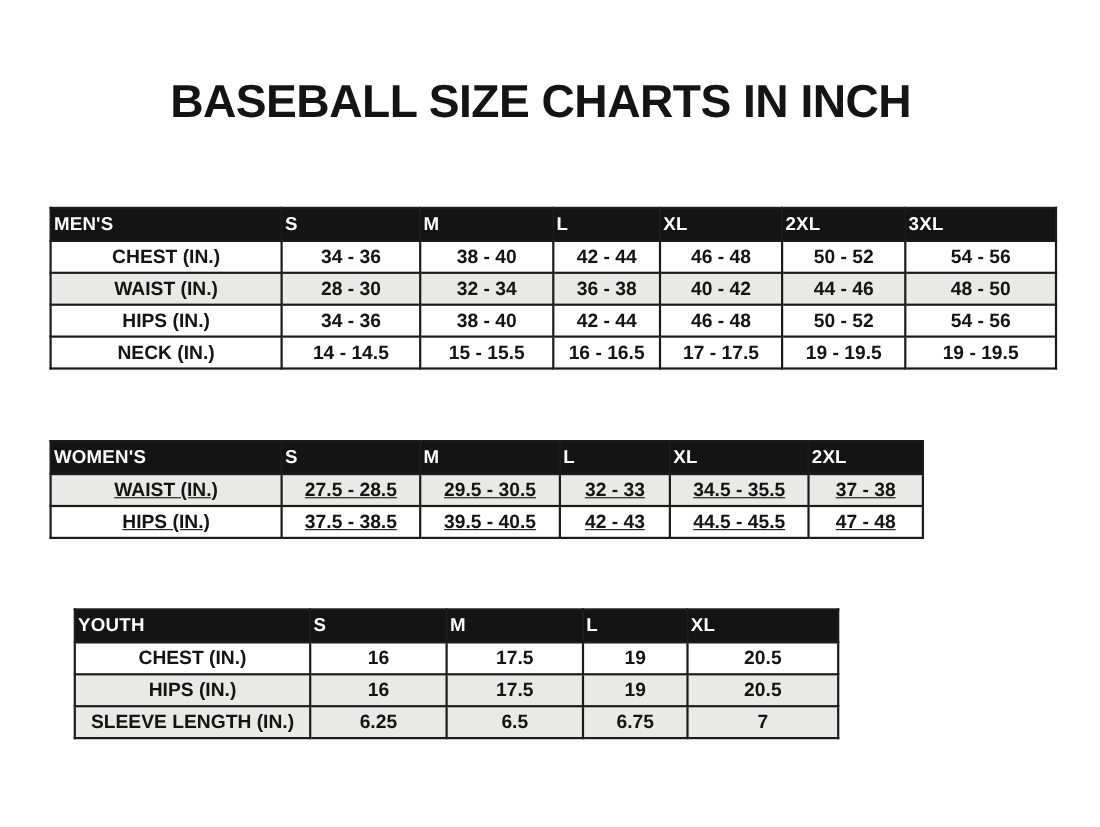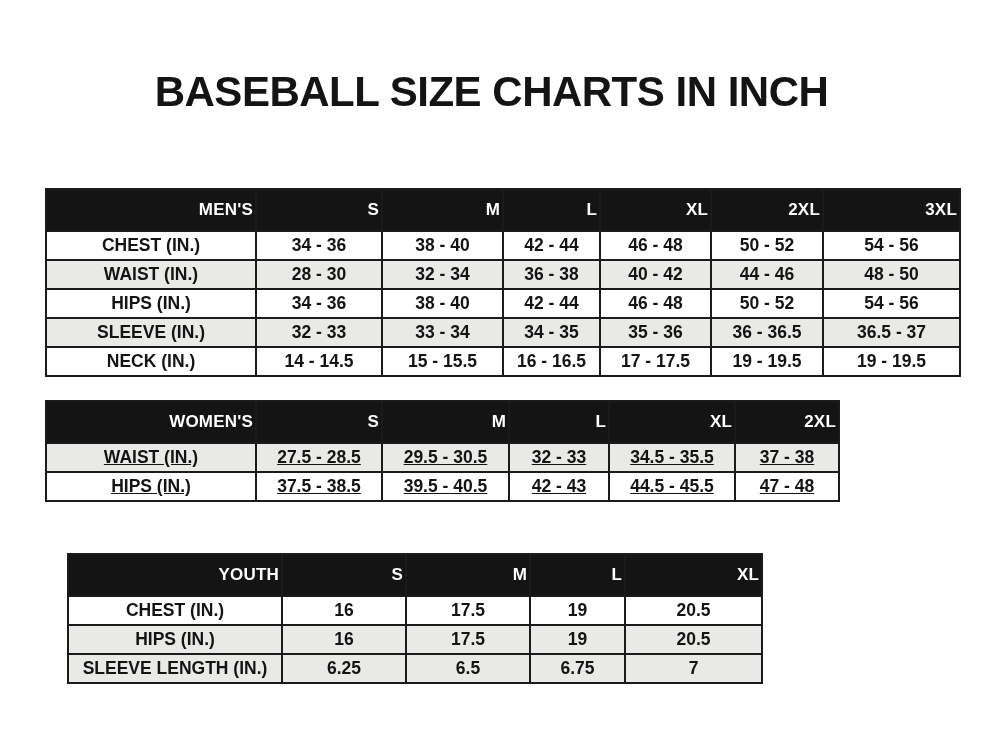--- a/index.html
+++ b/index.html
@@ -34,23 +34,23 @@
     position:absolute;
     border-collapse:collapse;
     table-layout:fixed;
     color:var(--text);
   }
   table.size-table th{
     background:var(--header-bg);
     color:var(--header-text);
     font-size:17px;
     font-weight:bold;
-    height:42px;
+    height:30px;
     border:2px solid var(--border);
-    text-align:right;
+    text-align:left;
     padding:0 2px;
     letter-spacing:0.2px;
   }
   table.size-table td{
     background:#ffffff;
     font-size:17.5px;
     font-weight:bold;
     height:29px;
     border:2px solid var(--border);
     text-align:center;
@@ -113,29 +113,20 @@
         </tr>
         <tr>
           <td>HIPS (IN.)</td>
           <td>34 - 36</td>
           <td>38 - 40</td>
           <td>42 - 44</td>
           <td>46 - 48</td>
           <td>50 - 52</td>
           <td>54 - 56</td>
         </tr>
-        <tr class="alt">
-          <td>SLEEVE (IN.)</td>
-          <td>32 - 33</td>
-          <td>33 - 34</td>
-          <td>34 - 35</td>
-          <td>35 - 36</td>
-          <td>36 - 36.5</td>
-          <td>36.5 - 37</td>
-        </tr>
         <tr>
           <td>NECK (IN.)</td>
           <td>14 - 14.5</td>
           <td>15 - 15.5</td>
           <td>16 - 16.5</td>
           <td>17 - 17.5</td>
           <td>19 - 19.5</td>
           <td>19 - 19.5</td>
         </tr>
       </tbody>

